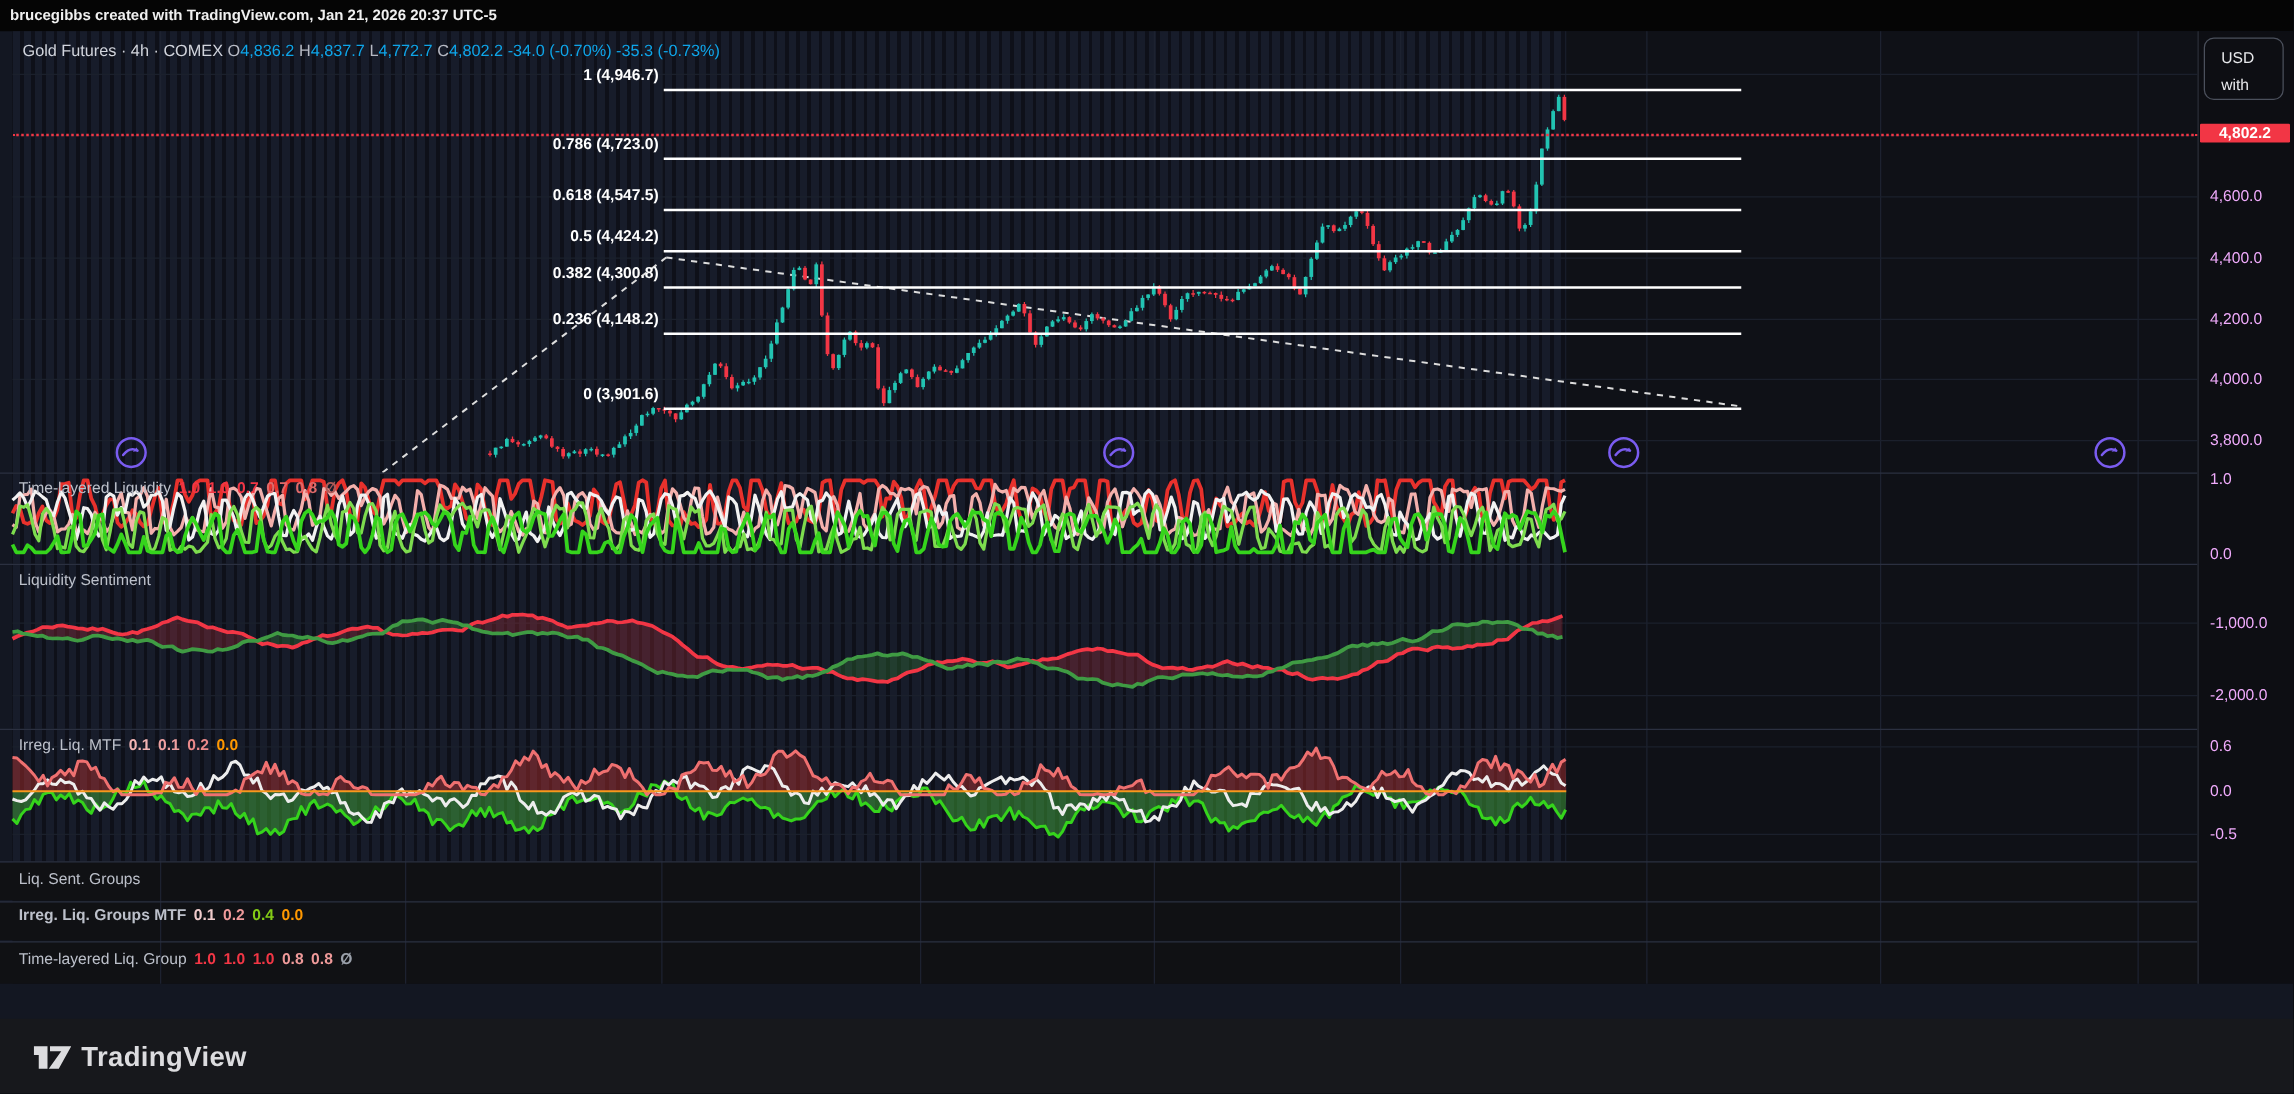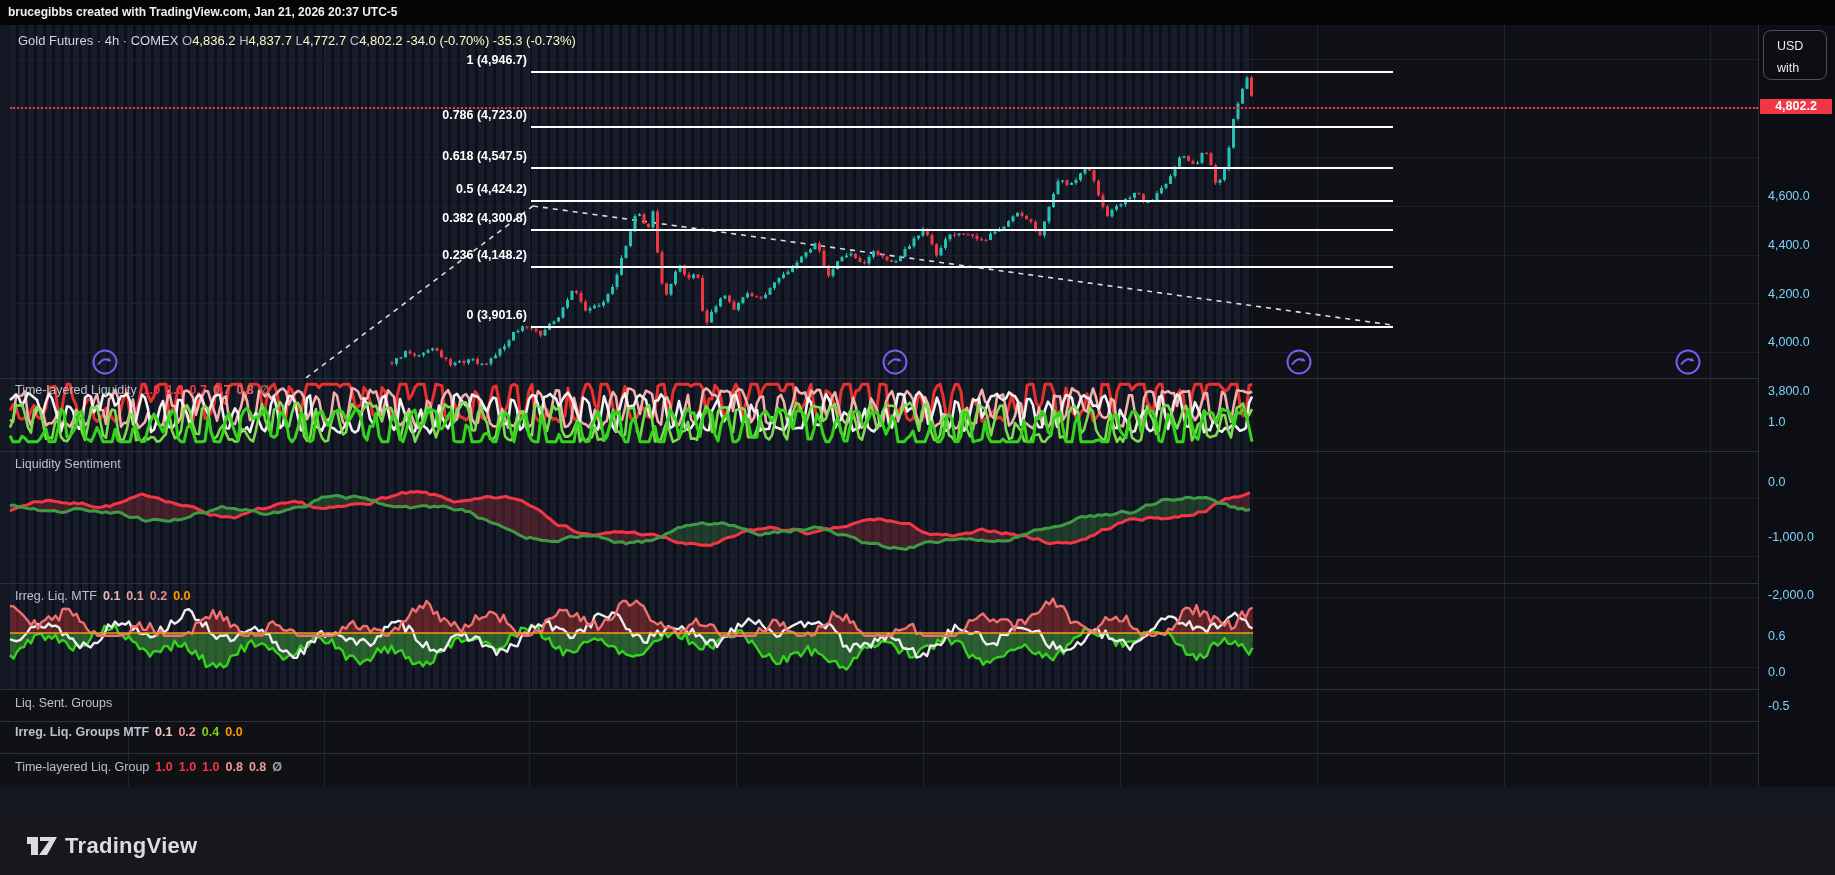--- a/index.html
+++ b/index.html
@@ -7,26 +7,26 @@
        font-family:"Liberation Sans",sans-serif;-webkit-font-smoothing:antialiased;}
   .abs{position:absolute;}
   #topbar{left:0;top:0;width:1835px;height:25px;background:#050505;color:#f0f0f0;
           font-size:12px;font-weight:700;line-height:25px;padding-left:8px;box-sizing:border-box;}
   #plotbg{left:10px;top:25px;width:1748px;height:762px;background:#0f1117;}
   .stripes{background:repeating-linear-gradient(90deg,#171c2a 0px,#171c2a 6px,#0e1019 6px,#0e1019 9px);}
   .vgrid{width:1px;background:#1d2230;top:25px;height:762px;}
   .hgrid{height:1px;background:#1b202c;left:10px;width:1748px;}
   .divider{left:0;width:1758px;height:1px;background:#2b3040;}
   #header{left:18px;top:33px;font-size:13px;color:#d1d4dc;white-space:nowrap;}
-  #header .lab{color:#b7bac4;} #header .neg{color:#fef9c3;}
+  #header .lab{color:#b7bac4;} #header .neg{color:#0ea5e9;}
   .fiblabel{color:#fff;font-size:12.5px;font-weight:700;text-align:right;width:170px;white-space:nowrap;}
   .fibline{height:2px;background:#fff;left:531px;width:862px;}
   #pricedotted{left:10px;width:1748px;border-top:2px dotted #f23645;height:0;}
   #axiscol{left:1758px;top:25px;width:77px;height:762px;background:#0d0e13;border-left:1px solid #2a2e39;}
-  .tick{position:absolute;left:10px;color:#7dd3fc;font-size:12.5px;white-space:nowrap;transform:translateY(-50%);margin-top:39px;}
+  .tick{position:absolute;left:10px;color:#f0abfc;font-size:12.5px;white-space:nowrap;transform:translateY(-50%);}
   #unitbox{left:1763px;top:30px;width:62px;height:48px;border:1.5px solid #4b505c;border-radius:8px;
            color:#e8e9ec;font-size:12.5px;line-height:1;}
   #unitbox div{margin:9px 0 0 13px;}
   #pricebadge{left:1760px;top:99px;width:72px;height:15px;background:#f23645;color:#fff;font-weight:700;
               font-size:12.5px;text-align:center;line-height:15px;border-radius:1px;}
   .ptitle{color:#bcc0ca;font-size:12.5px;white-space:nowrap;}
   .ptitle span{margin-left:6px;font-weight:700;}
   #timeaxis{left:0;top:787px;width:1758px;height:27px;background:#0b0c10;border-top:1px solid #2a2e39;
             border-bottom:1px solid #26272b;}
   .month{position:absolute;top:6px;transform:translateX(-50%);color:#b2b5be;font-size:12px;}

